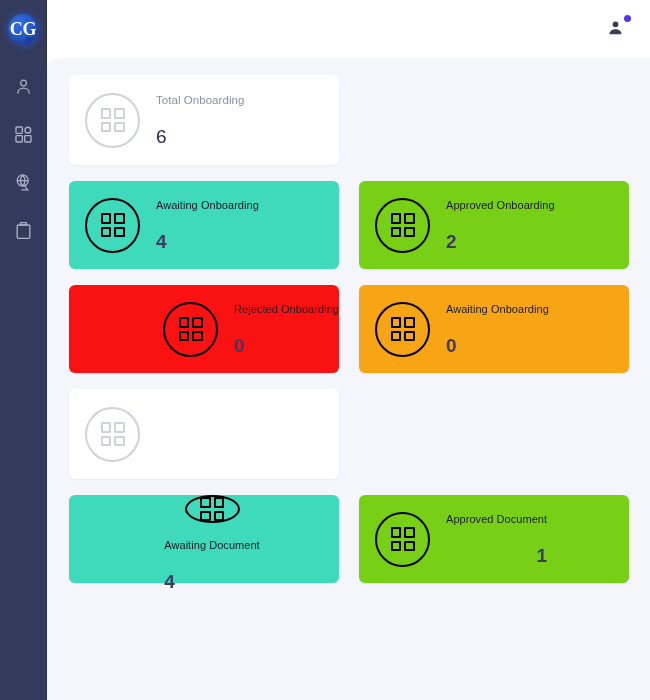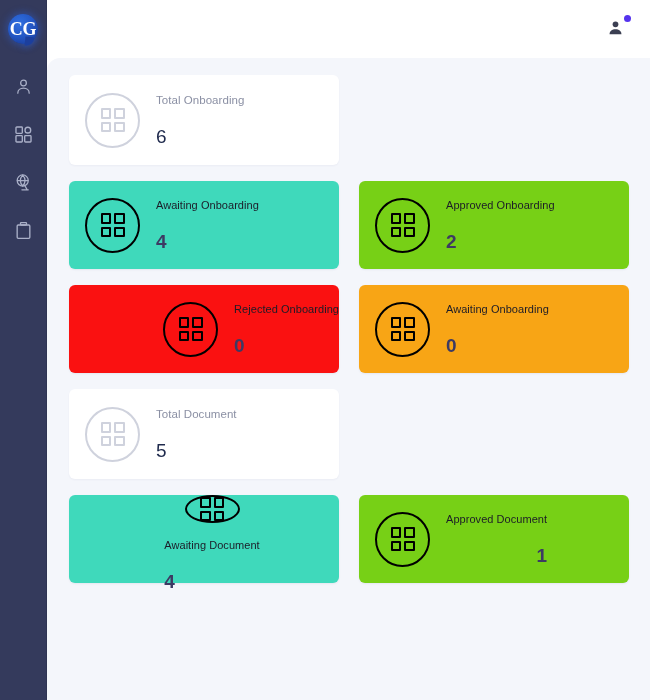--- a/index.html
+++ b/index.html
@@ -388,24 +388,20 @@
 
         <div class="stat-card plain span-full">
           <div class="ico-circle">
             <div class="ico-grid">
               <i></i>
                 <i></i>
                 <i></i>
                 <i></i>
             </div>
           </div>
-          <div class="stat-text">
-            <span class="stat-label">Total Document</span>
-            <span class="stat-value">5</span>
-          </div>
         </div>
         <div></div>
 
         <div class="stat-card tinted" style="background:#3fd9bb;flex-direction:column;">
           <div class="ico-circle">
             <div class="ico-grid">
               <i></i>
                 <i></i>
                 <i></i>
                 <i></i>

